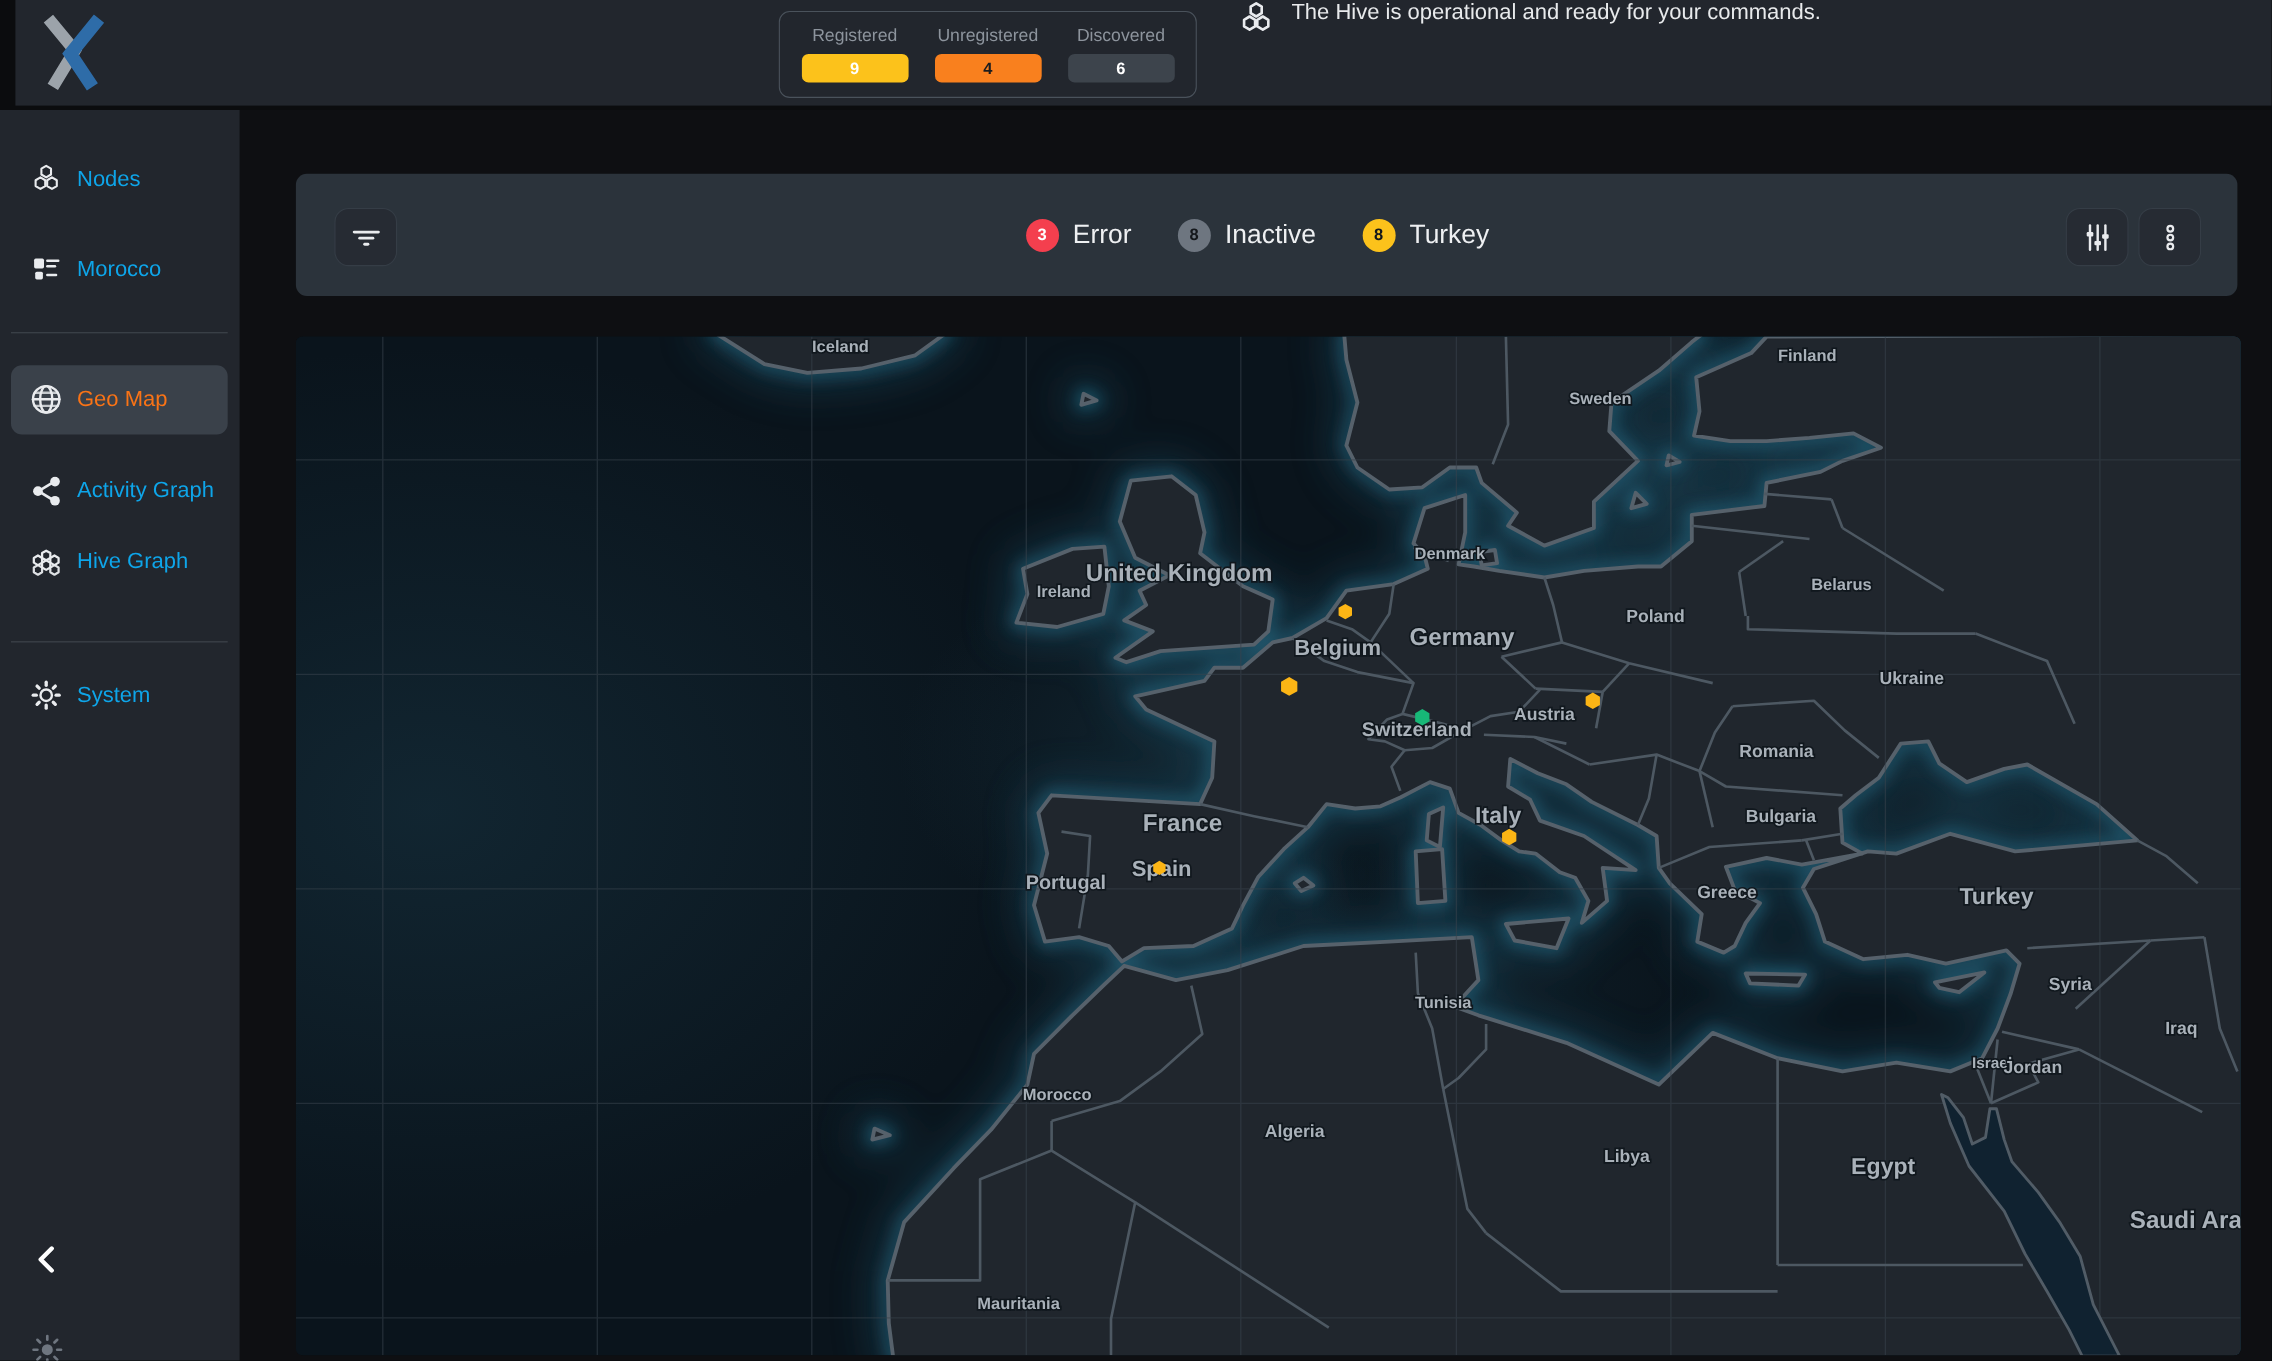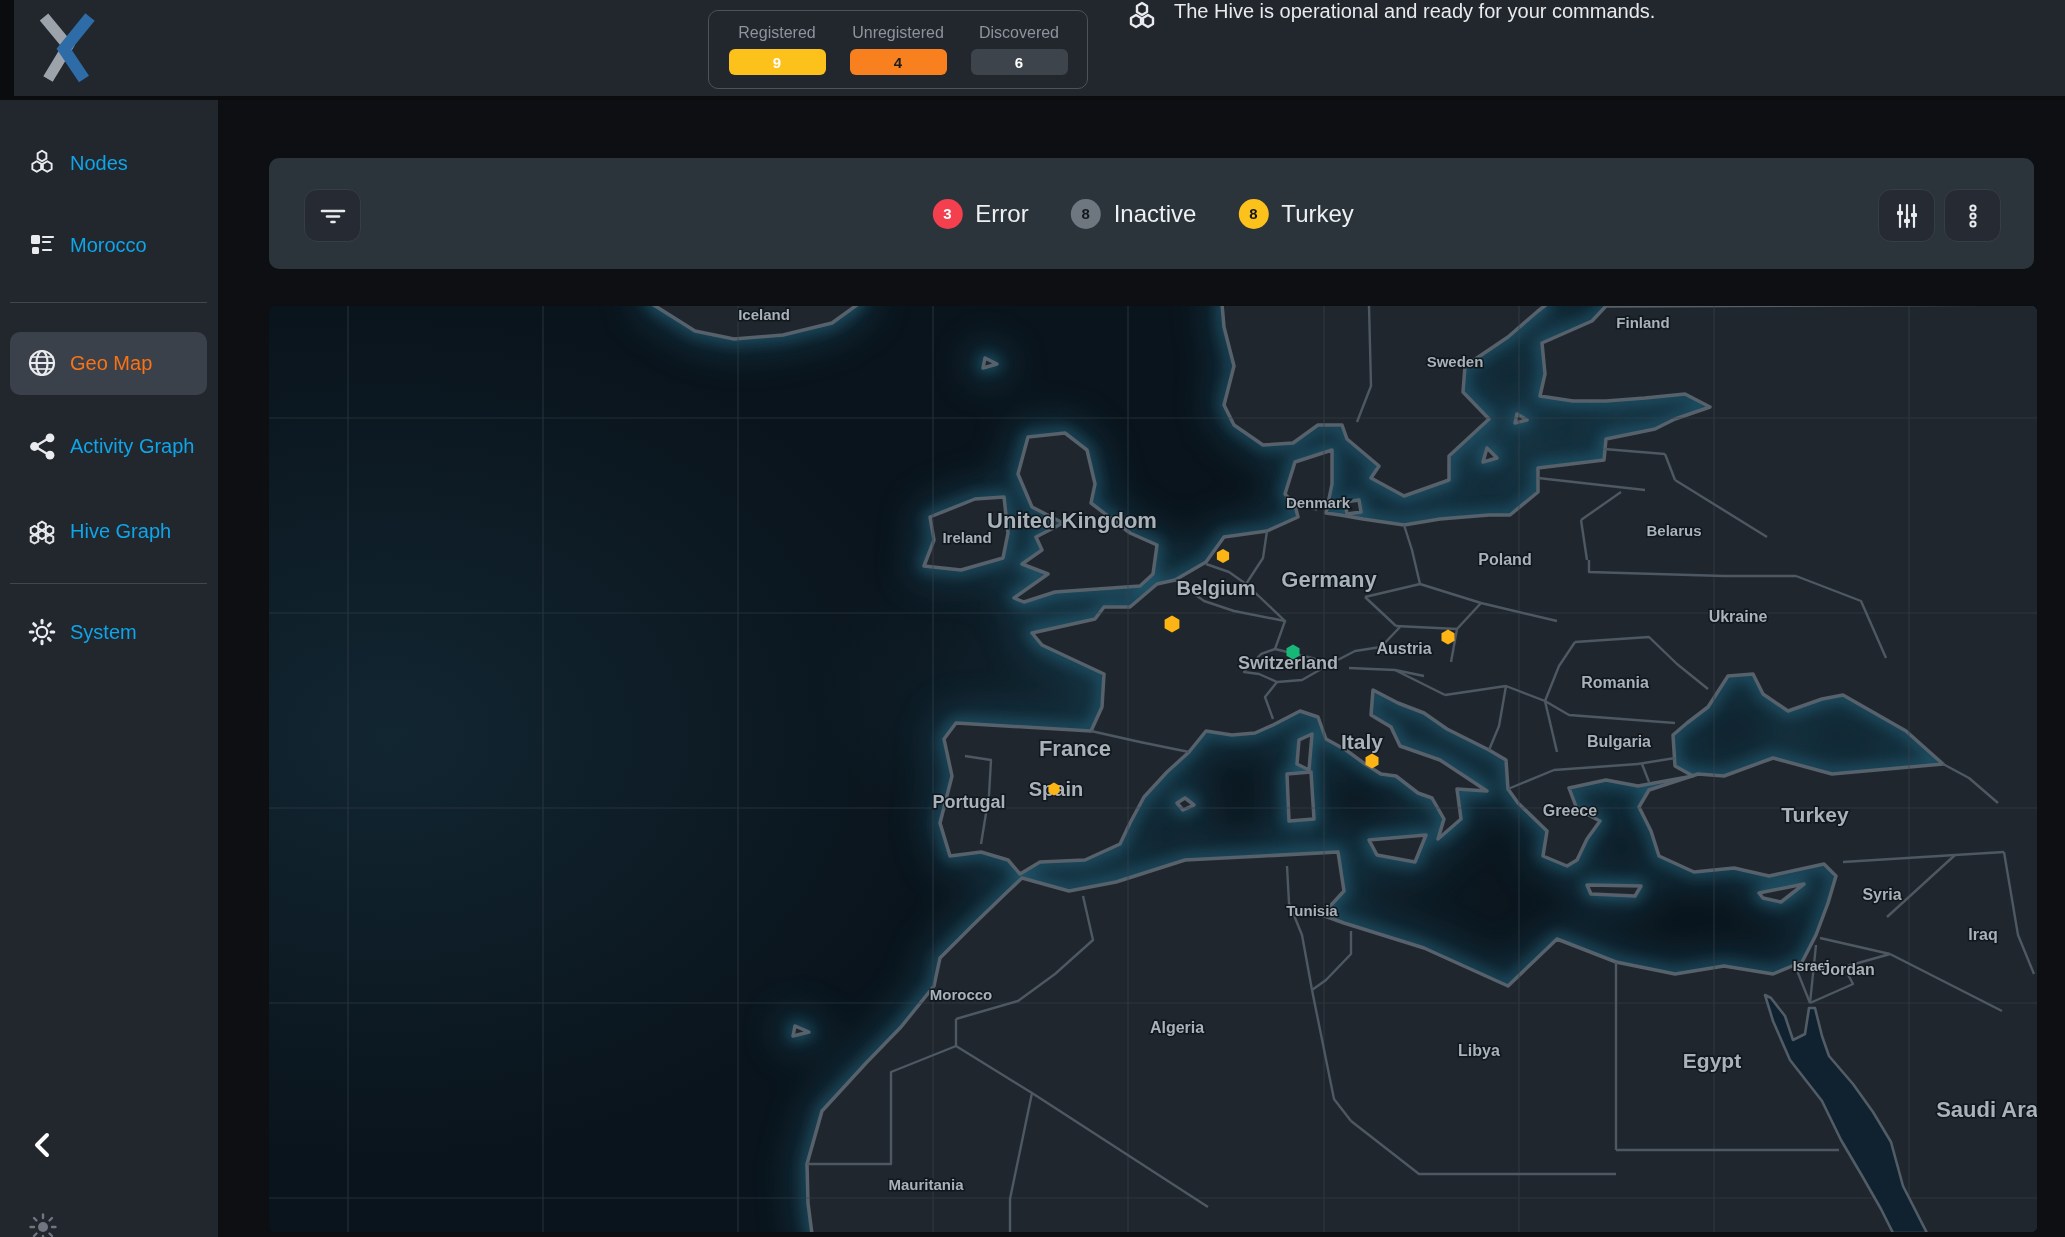--- a/index.html
+++ b/index.html
@@ -143,21 +143,21 @@
             <path d="M6,13.5 L20,22"></path>
           </g>
         <circle cx="5.5" cy="13.5" r="4.4" fill="#e9ebee"></circle>
           <circle cx="21" cy="4.8" r="4.4" fill="#e9ebee"></circle>
           <circle cx="21" cy="22.2" r="4.4" fill="#e9ebee"></circle>
       </svg>
     </span>
     <span class="nav-label">Activity Graph</span>
   </div>
 
-  <div class="nav-row" style="top:405px">
+  <div class="nav-row" style="top:384px">
     <span class="nav-icon">
       <svg width="30" height="30" viewBox="0 0 32 32">
           <g class="ico" stroke-width="2">
         <polygon points="16,6 20,8.3 20,13 16,15.3 12,13 12,8.3"></polygon>
         <polygon points="8,10.6 12,13 12,17.6 8,20 4,17.6 4,13"></polygon>
         <polygon points="24,10.6 28,13 28,17.6 24,20 20,17.6 20,13"></polygon>
         <polygon points="16,15.3 20,17.6 20,22.3 16,24.6 12,22.3 12,17.6"></polygon>
         <polygon points="8,20 12,22.3 12,27 8,29.3 4,27 4,22.3" opacity=".95"></polygon>
         <polygon points="24,20 28,22.3 28,27 24,29.3 20,27 20,22.3" opacity=".95"></polygon>
           </g>

